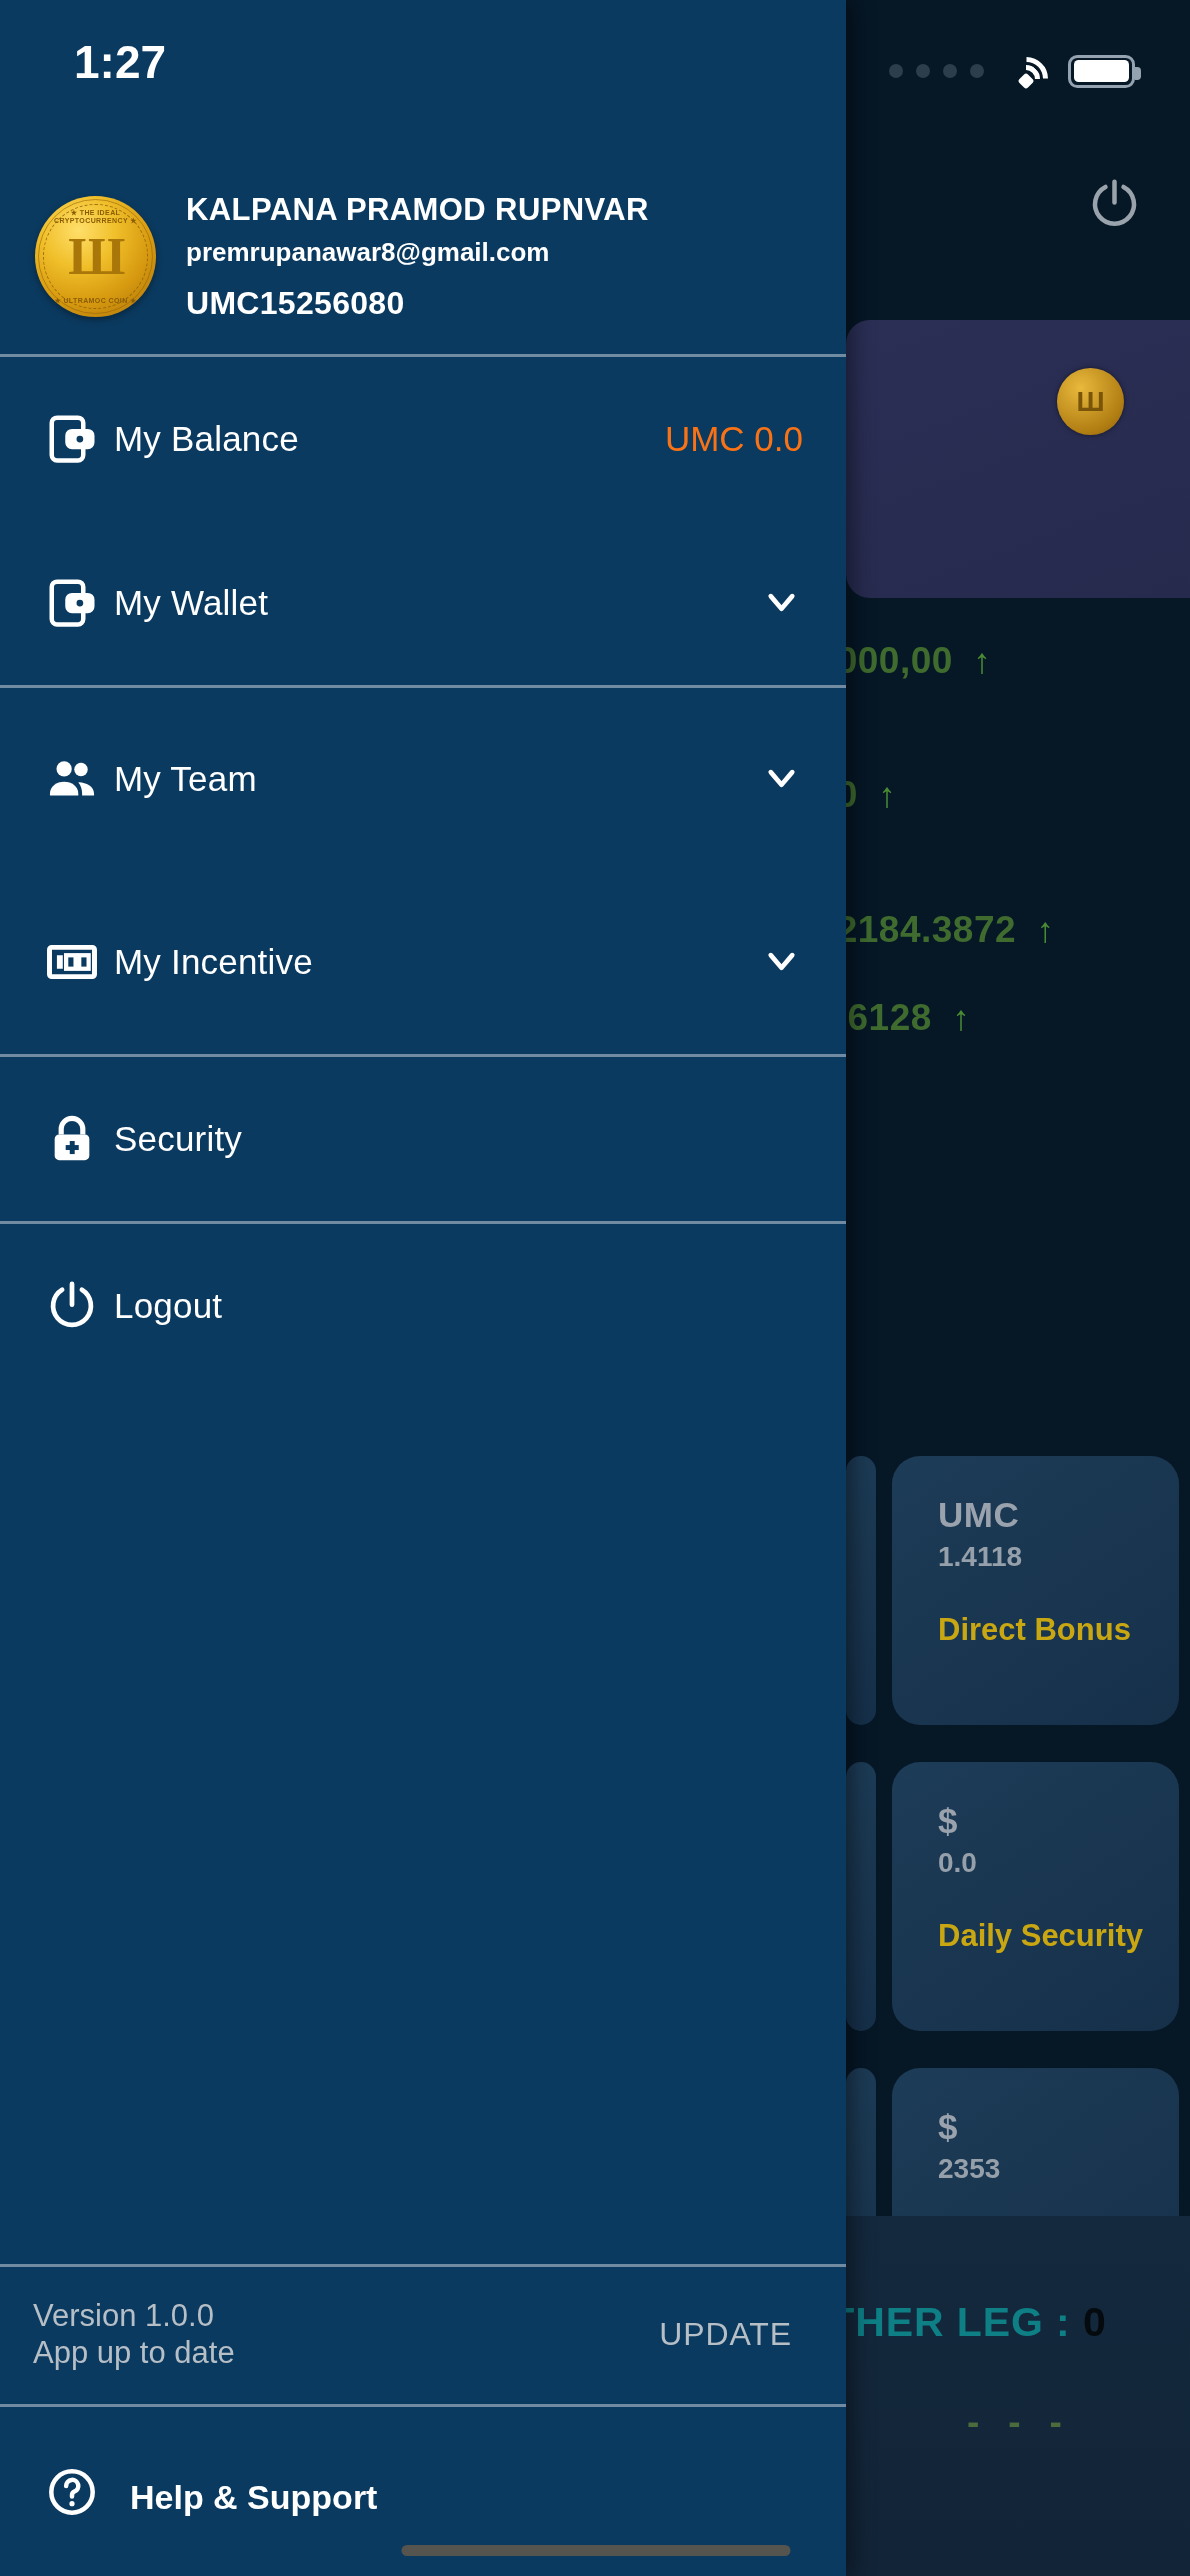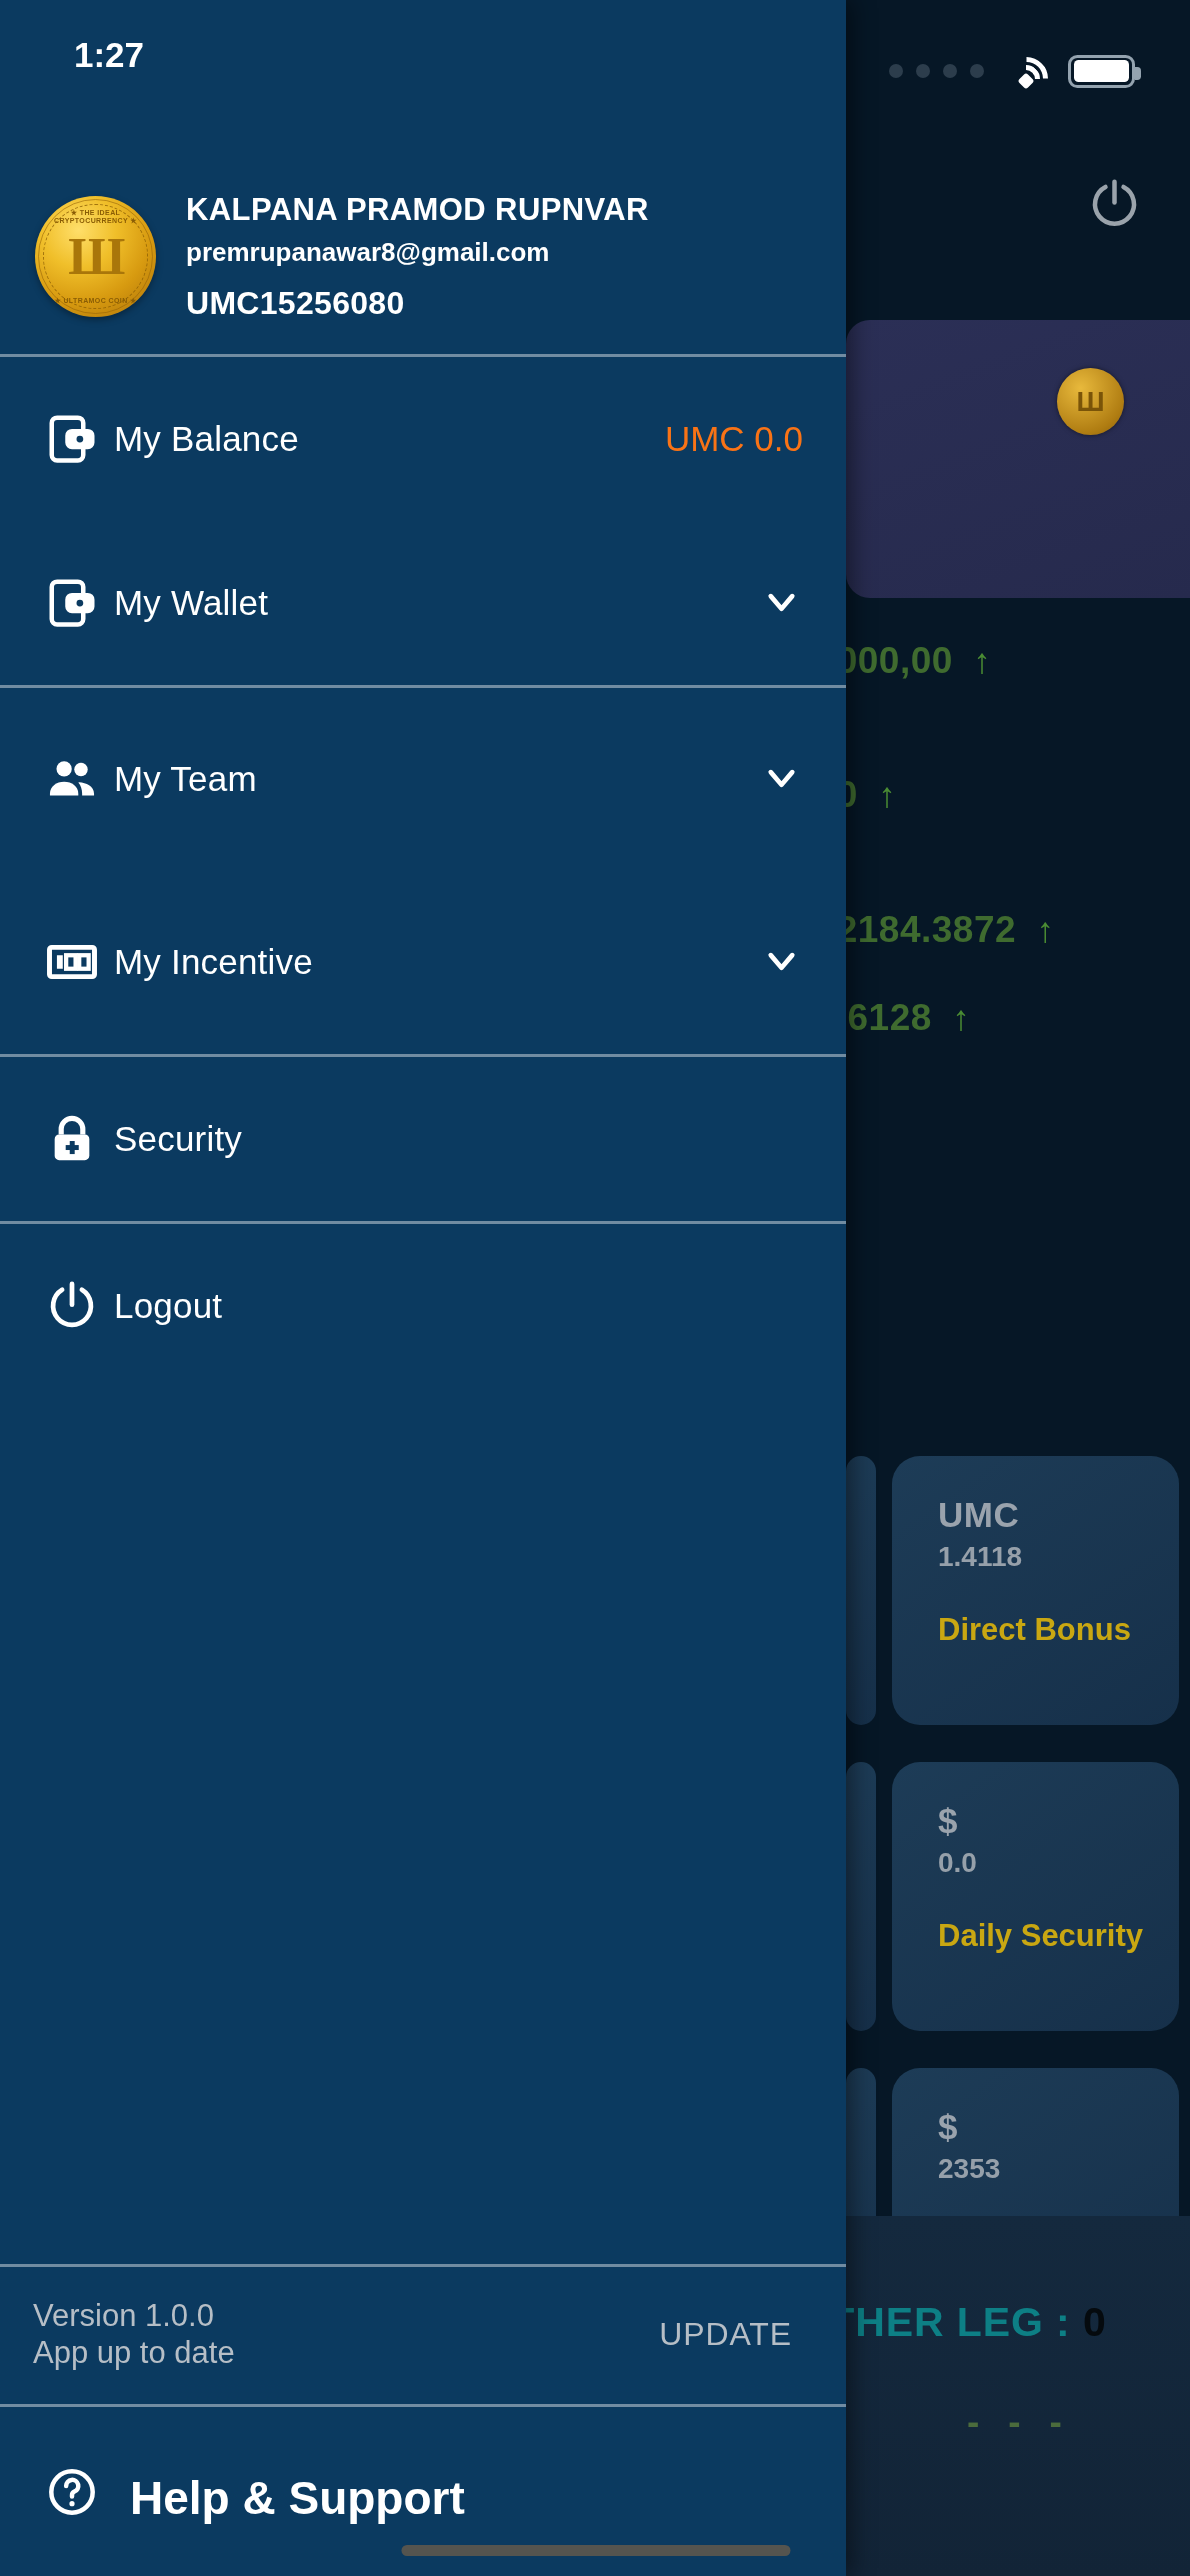--- a/index.html
+++ b/index.html
@@ -110,21 +110,21 @@
   
   #drawer {
     position:absolute; left:0; top:0; width:846px; height:2576px;
     background:#0b3a60;
     box-shadow:5.6px 0 22px rgba(0,0,0,.45);
     display:flex; flex-direction:column;
     z-index:10;
   }
   .drawer-clock {
     position:absolute; left:74px; top:35px;
-    color:#fff; font-size:35px; font-weight:600; letter-spacing:0px;
+    color:#fff; font-size:46px; font-weight:600; letter-spacing:0px;
   }
 
   
   .profile {
     display:flex; align-items:center; gap:0;
     padding:93px 0 32px 0; margin-top:98px;
     position:relative;
   }
   .avatar {
     width:121px; height:121px; margin-left:35px; border-radius:50%;
@@ -191,21 +191,21 @@
     display:flex; align-items:center; justify-content:space-between;
     padding:30px 54px 32px 33px;
   }
   .version-text { color:#b6bec6; font-size:31px; line-height:1.22; }
   .update-btn { color:#b6bec6; font-size:32px; font-weight:400; letter-spacing:0.9px; }
 
   
   .help-row {
     display:flex; align-items:center; height:169px; padding:0 39px;
   }
-  .help-label { color:#fff; font-size:46px; font-weight:700; margin-left:26px;margin-top:12px; }
+  .help-label { color:#fff; font-size:34px; font-weight:700; margin-left:26px;margin-top:12px; }
 
   .home-indicator {
     position:absolute; bottom:20.4px; left:50%; transform:translateX(-50%);
     width:389px; height:11px; border-radius:5.6px; background:#55544f;
     z-index:30;
   }
 </style>
 </head>
 <body>
 

